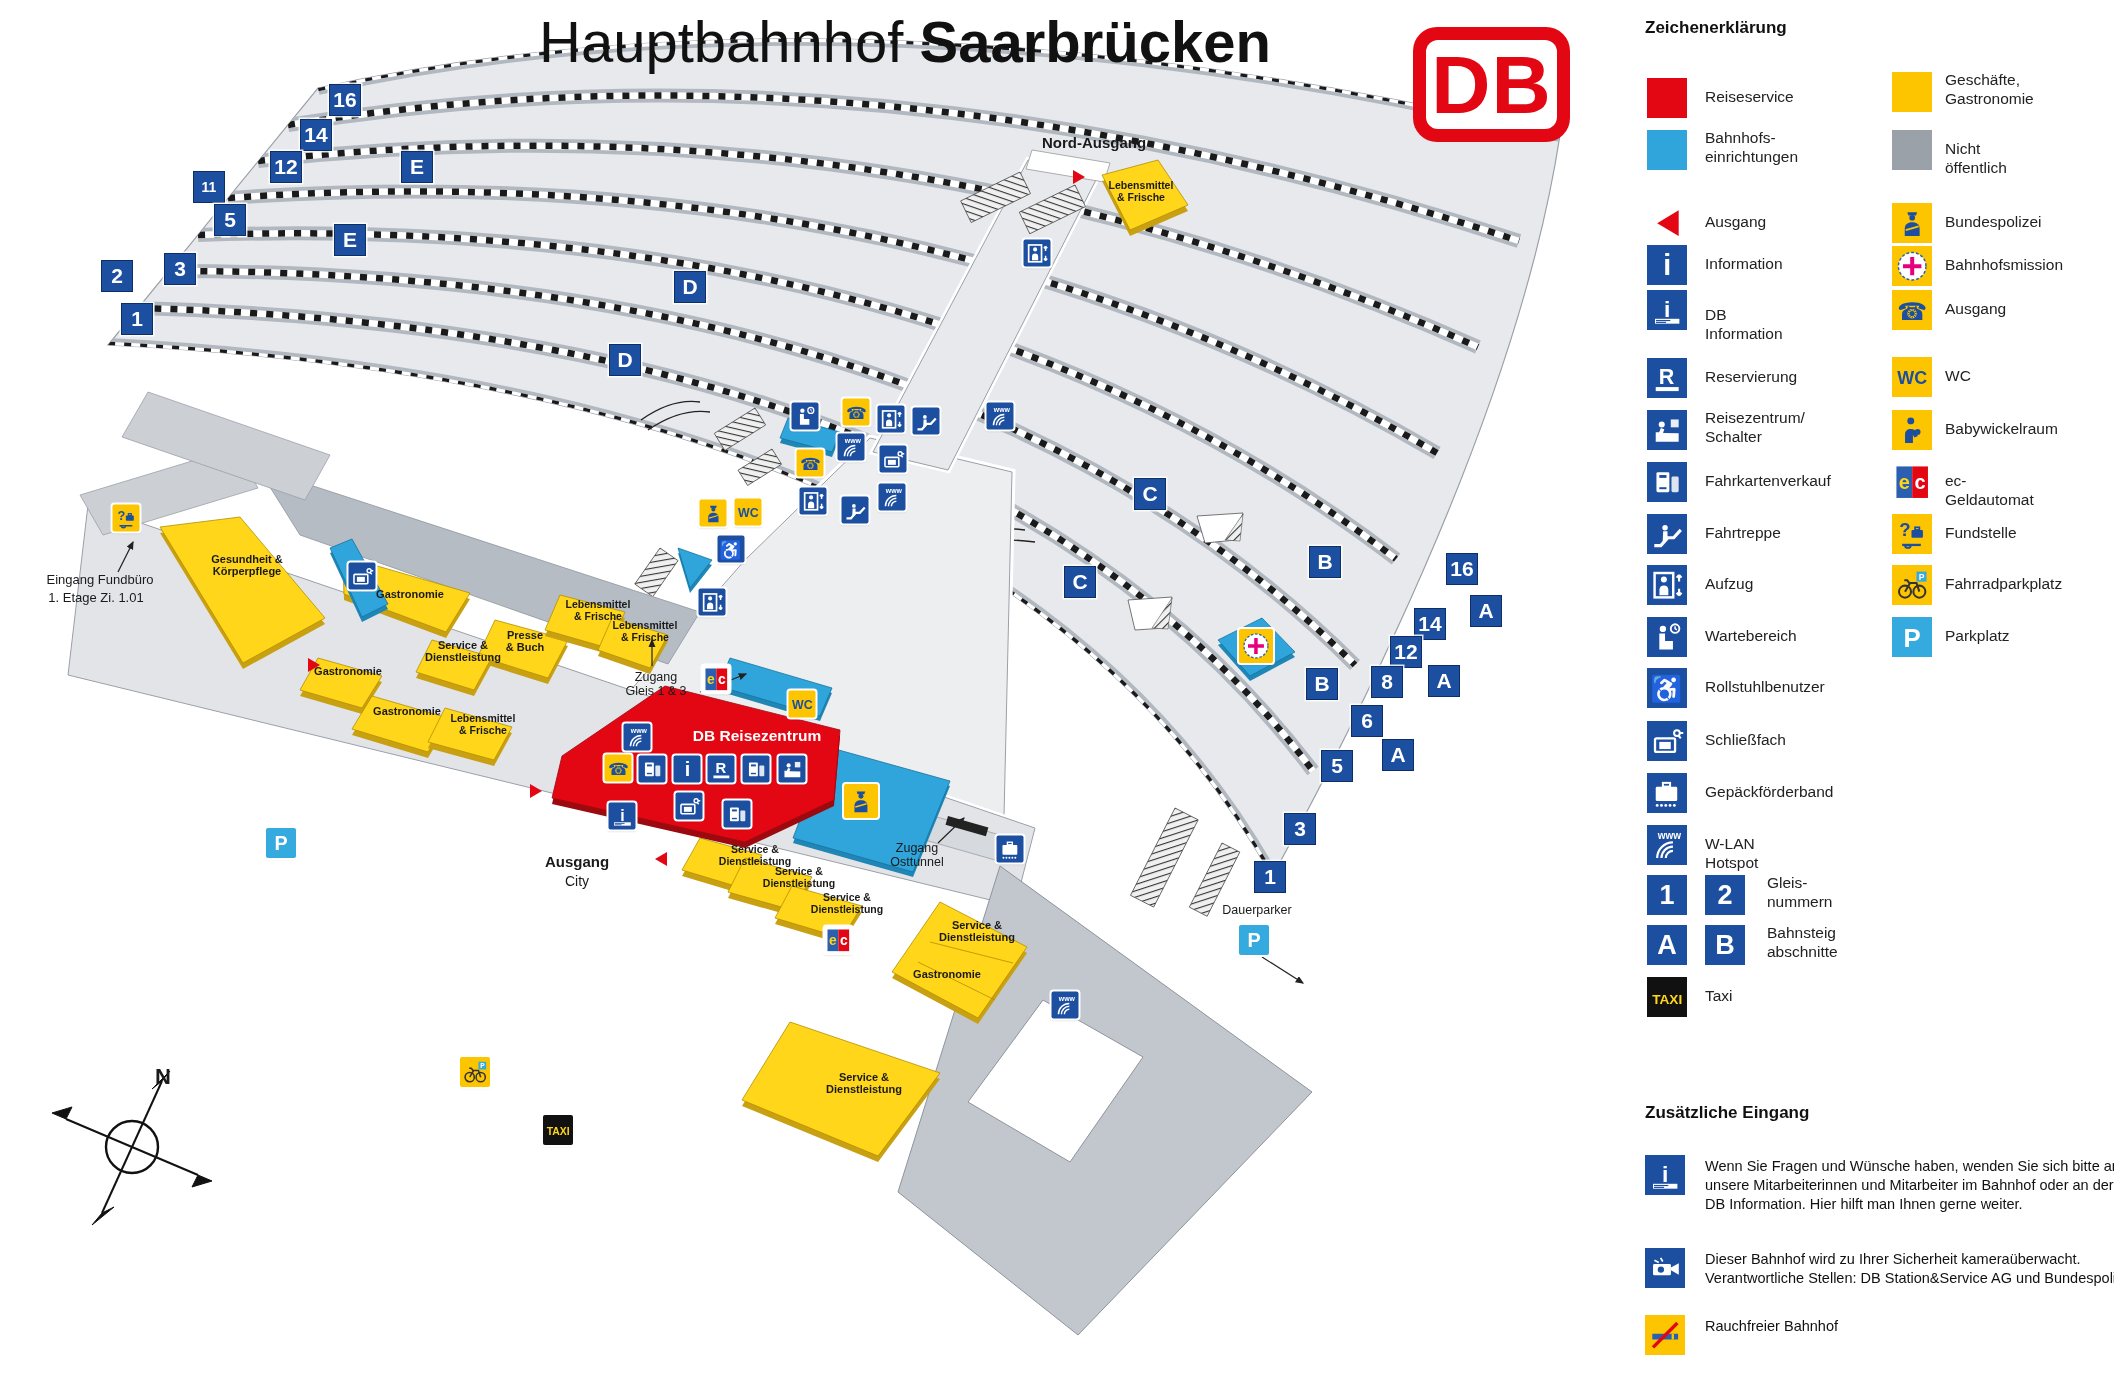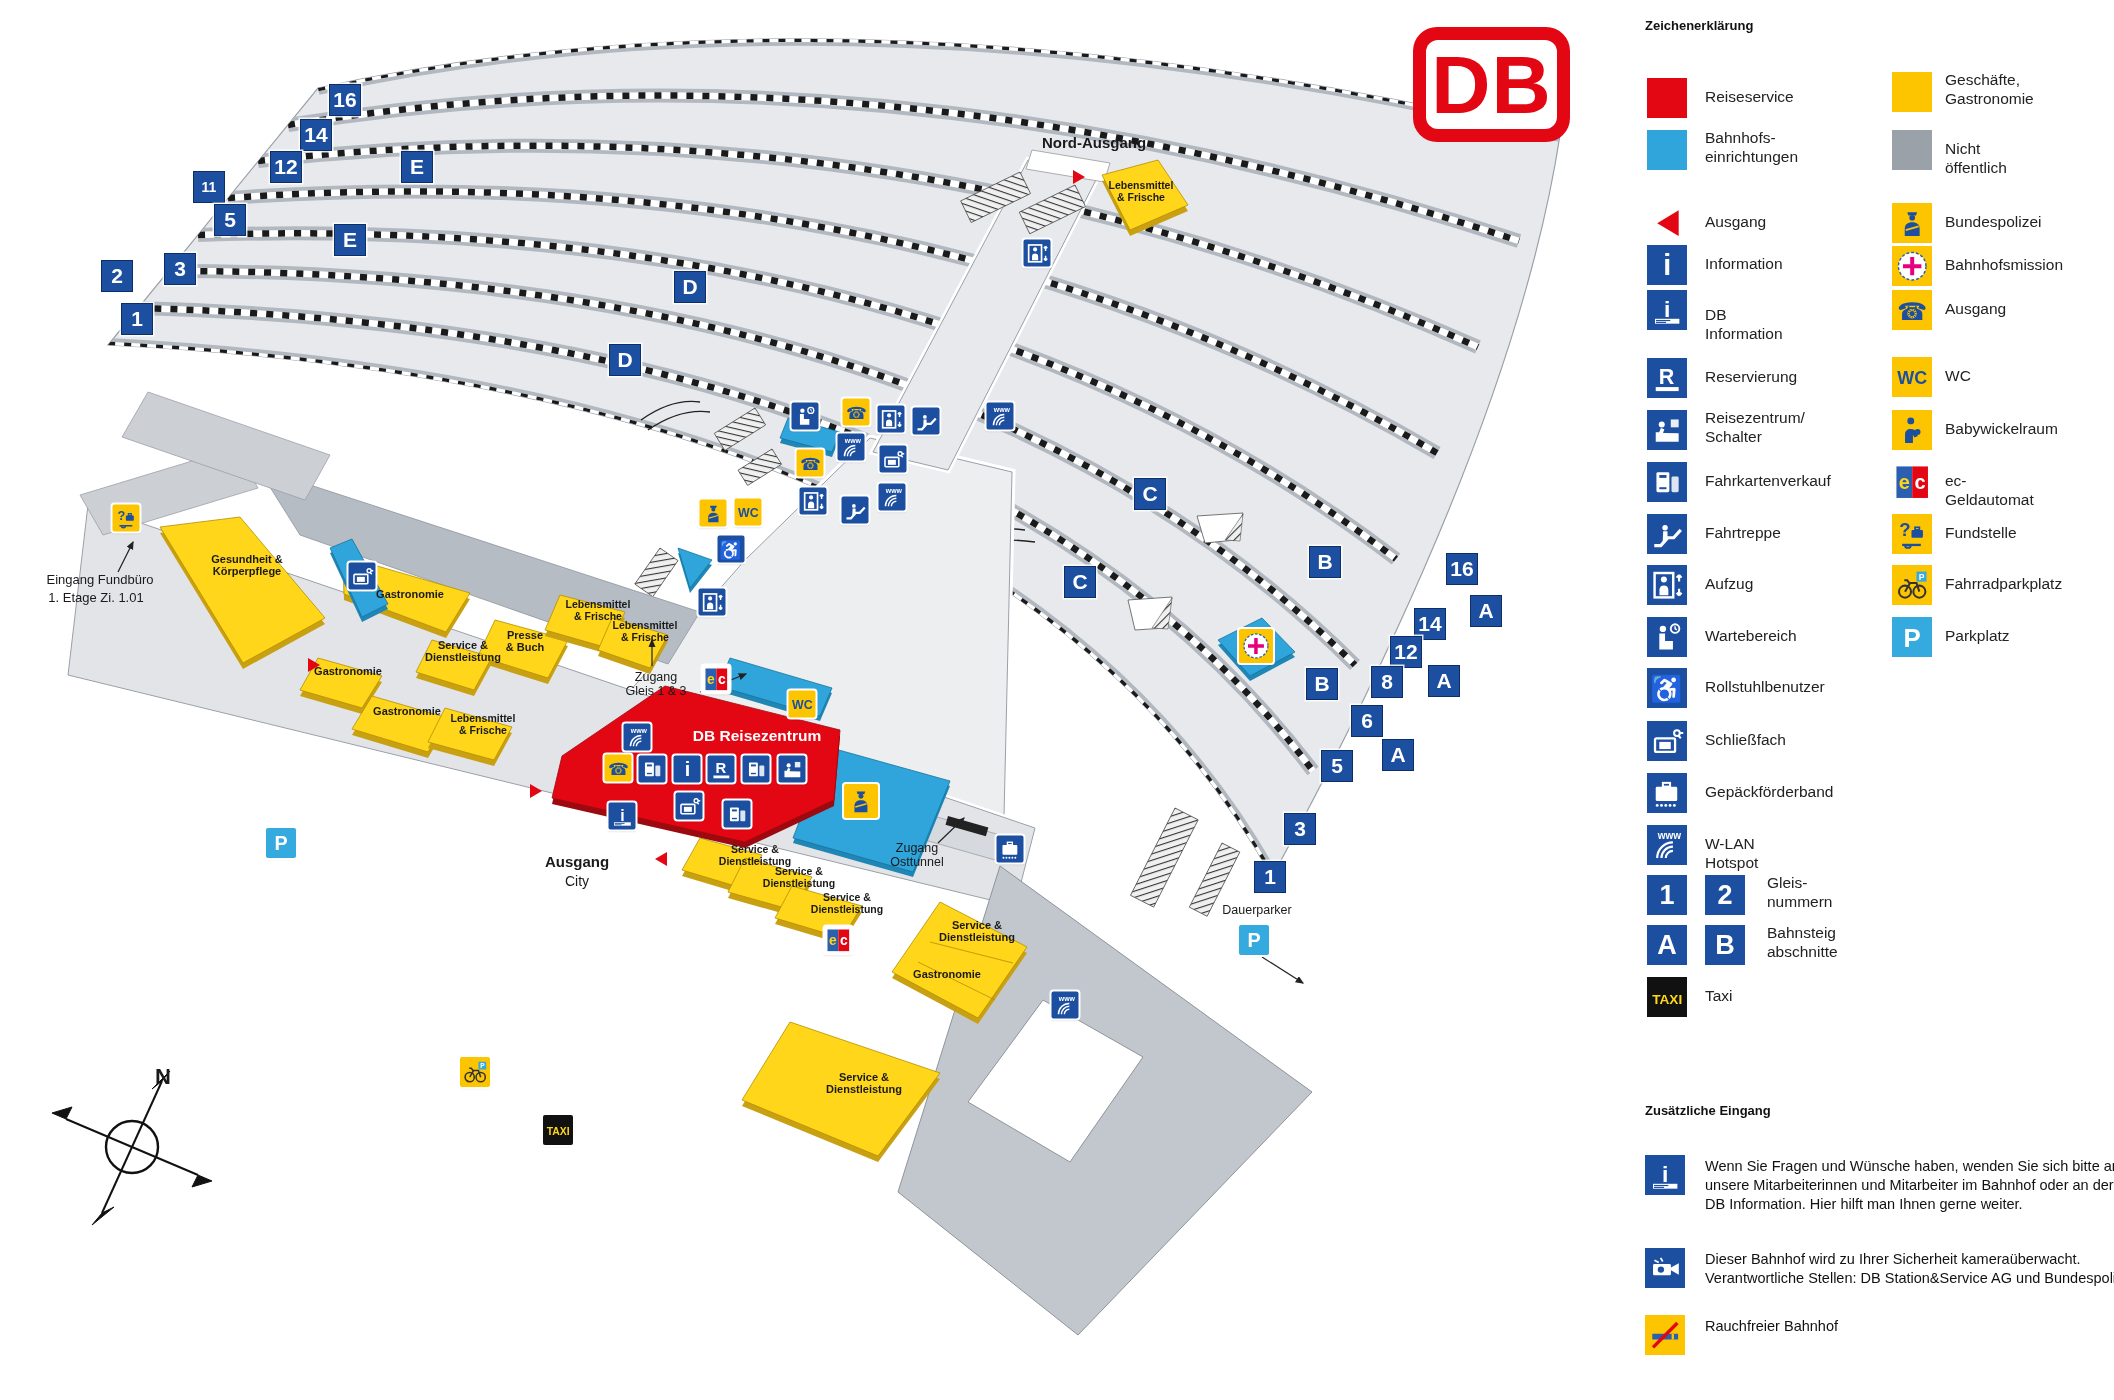--- a/index.html
+++ b/index.html
@@ -11,21 +11,21 @@
   .dblogo{position:absolute;left:1413px;top:27px;width:157px;height:115px;background:#e30613;border-radius:24px;}
   .dblogo .inner{position:absolute;left:13px;top:13px;right:13px;bottom:13px;background:#ffffff;border-radius:12px;
      display:flex;align-items:center;justify-content:center;font-weight:bold;font-size:82px;color:#e30613;letter-spacing:1px;}
   .badge{position:absolute;background:#1d4fa0;color:#fff;font-weight:bold;display:flex;align-items:center;justify-content:center;
      border:1px solid #0d2f66;box-shadow:0 0 0 1.5px rgba(255,255,255,.85);transform:translate(-50%,-50%);}
   .micon{position:absolute;display:flex;align-items:center;justify-content:center;transform:translate(-50%,-50%);
      box-shadow:0 0 0 2px #fff,0 1px 2px rgba(0,0,0,.45);border-radius:2px;}
   .micon svg{width:88%;height:88%;display:block;}
   .mlabel{position:absolute;transform:translate(-50%,-50%);text-align:center;white-space:pre-line;line-height:1.12;color:#1a1a1a;}
   .legend{position:absolute;left:0;top:0;}
-  .lg-head{position:absolute;font-weight:bold;font-size:13px;color:#111;white-space:nowrap;}
+  .lg-head{position:absolute;font-weight:bold;font-size:17px;color:#111;white-space:nowrap;}
   .lgicon{position:absolute;width:40px;height:40px;display:flex;align-items:center;justify-content:center;}
   .lgicon svg{width:86%;height:86%;display:block;}
   .lglabel{position:absolute;font-size:15.5px;color:#222;line-height:1.25;white-space:pre-line;}
   .lgbadge{position:absolute;width:40px;height:40px;background:#1d4fa0;color:#fff;font-weight:bold;font-size:27px;
      display:flex;align-items:center;justify-content:center;}
   .note-text{position:absolute;font-size:14.5px;color:#111;line-height:1.3;width:432px;}
 </style>
 </head>
 <body>
 
@@ -185,20 +185,21 @@
  <circle r="26" stroke-width="2.4"></circle>
  <line x1="-30" y1="66" x2="30" y2="-66" stroke-width="2"></line>
  <line x1="-66" y1="-28" x2="66" y2="28" stroke-width="2"></line>
  <path d="M30,-66 L38,-76 L20,-58 Z" fill="#111"></path>
         <path d="M-30,66 L-40,78 L-18,60 Z" fill="#111"></path>
  <path d="M66,28 L80,34 L60,40 Z" fill="#111"></path>
         <path d="M-66,-28 L-80,-34 L-60,-40 Z" fill="#111"></path>
       </g>
     </svg>
 
+  <div class="title"><span>Hauptbahnhof </span><span class="bold">Saarbrücken</span></div>
 
   <div class="dblogo">
     <div class="inner">DB</div>
   </div>
 
   <div id="overlay">
       <div class="badge" style="left: 345px; top: 100px; width: 30px; height: 30px; font-size: 21px;">16</div>
       <div class="badge" style="left: 316px; top: 135px; width: 30px; height: 30px; font-size: 21px;">14</div>
       <div class="badge" style="left: 286px; top: 167px; width: 30px; height: 30px; font-size: 21px;">12</div>
       <div class="badge" style="left: 417px; top: 167px; width: 30px; height: 30px; font-size: 21px;">E</div>

